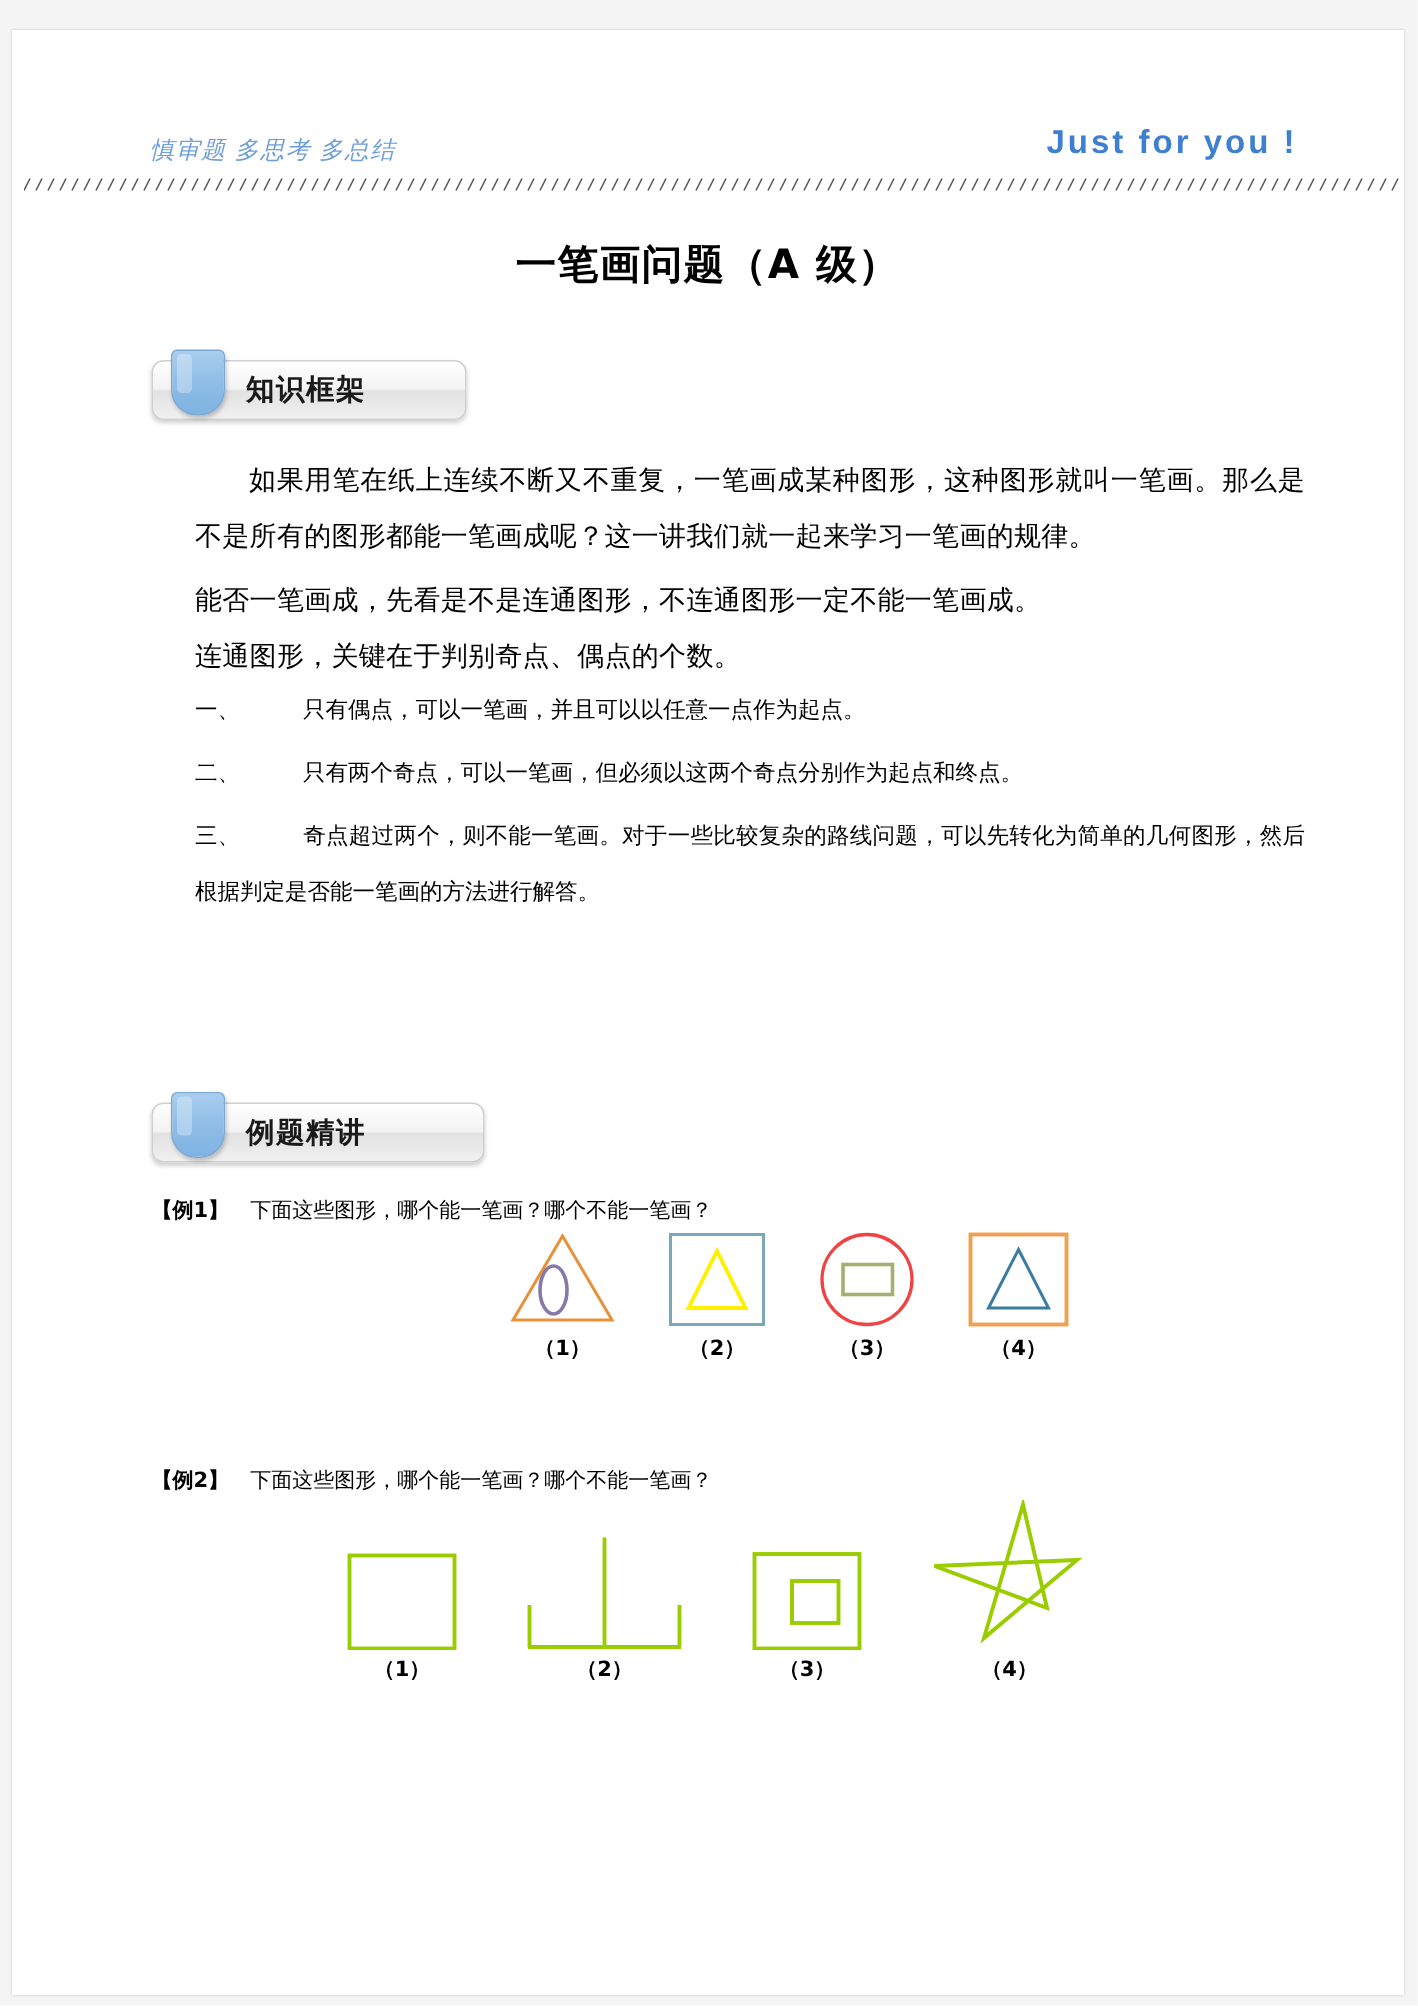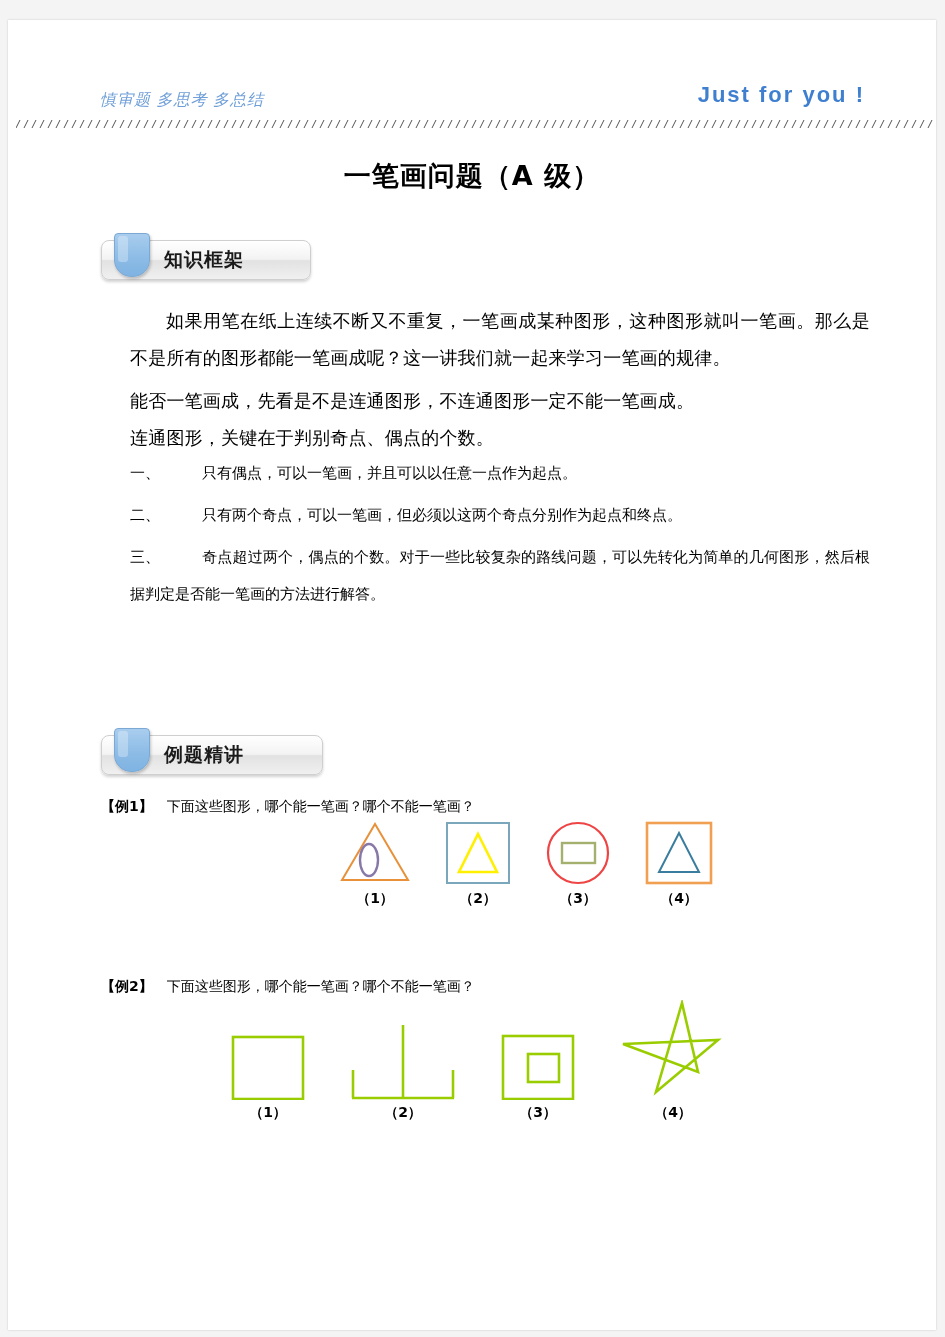--- a/index.html
+++ b/index.html
@@ -336,21 +336,21 @@
 
   <div class="rule-row" style="top:436px;">
     <span class="rule-num">一、</span><span>只有偶点，可以一笔画，并且可以以任意一点作为起点。</span>
   </div>
 
   <div class="rule-row" style="top:478px;">
     <span class="rule-num">二、</span><span>只有两个奇点，可以一笔画，但必须以这两个奇点分别作为起点和终点。</span>
   </div>
 
   <div class="rule-row" style="top:520px; text-align:justify;">
-    <span class="rule-num">三、</span><span>奇点超过两个，偶点的个数。对于一些比较复杂的路线问题，可以先转化为简单的几何图形，然后根据判定是否能一笔画的方法进行解答。</span>
+    <span class="rule-num">三、</span><span>奇点超过两个，则不能一笔画。对于一些比较复杂的路线问题，可以先转化为简单的几何图形，然后根据判定是否能一笔画的方法进行解答。</span>
   </div>
 
   <div class="badge" id="badge-examples">
     <span class="badge-tab"></span>
     <span class="badge-text">例题精讲</span>
   </div>
 
   <div class="ex-head" style="top:778px;">
     <span class="ex-tag">【例1】</span><span>下面这些图形，哪个能一笔画？哪个不能一笔画？</span>
   </div>

